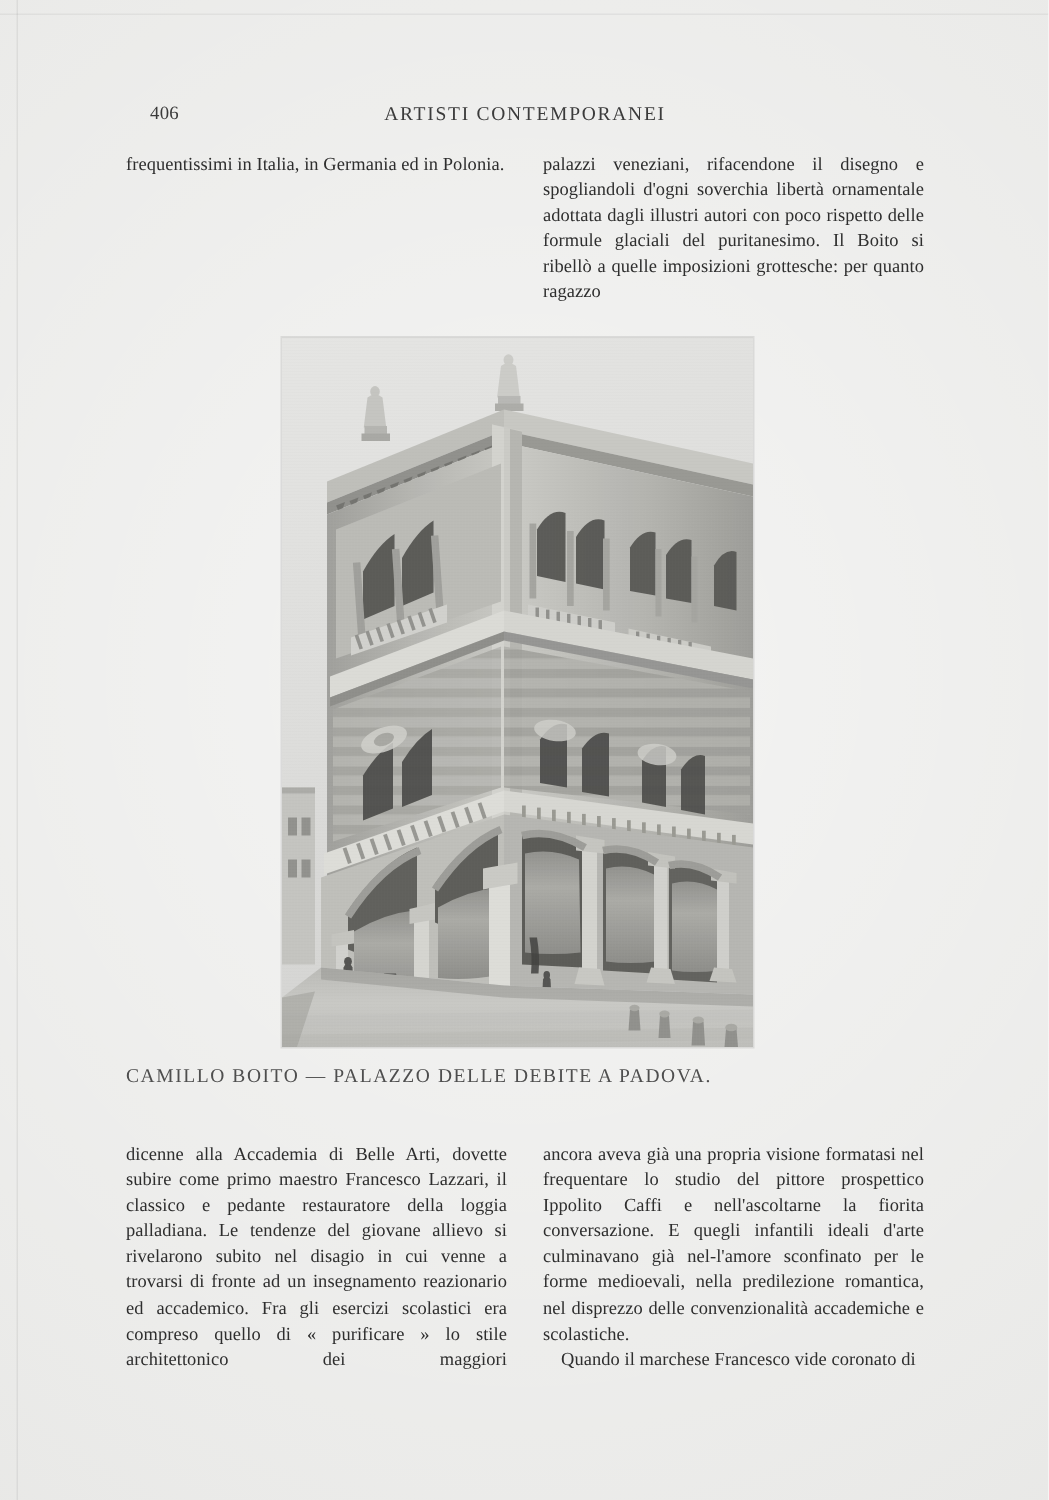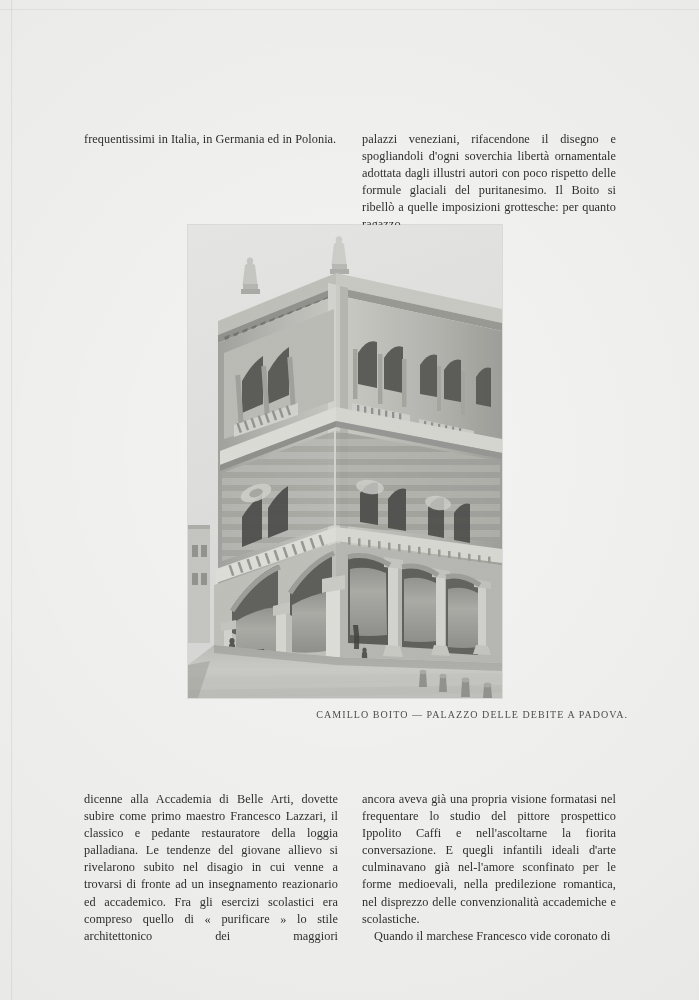--- a/index.html
+++ b/index.html
@@ -76,21 +76,20 @@
     color: #3b3b3b;
   }
 
   
   .cols {
     position: absolute;
     left: 0;
     width: 532px;
     display: flex;
     gap: 24px;
-    margin-top: 30px;
   }
   .cols.top { top: 101px; }
   .cols.bottom { top: 761px; justify-content: flex-end; }
   .col {
     width: 254px;
   }
   .col p {
     margin: 0;
     font-size: 12.3px;
     line-height: 17.1px;
@@ -123,39 +122,43 @@
     inset: 0;
     pointer-events: none;
     opacity: 0.28;
     background-image:
       repeating-linear-gradient(0deg, rgba(0,0,0,0.05) 0px, rgba(0,0,0,0) 1px, rgba(0,0,0,0) 2px),
       repeating-linear-gradient(90deg, rgba(255,255,255,0.05) 0px, rgba(0,0,0,0) 1px, rgba(0,0,0,0) 2px);
   }
   .caption {
     position: absolute;
     top: 709px;
-    left: 12px;
+    left: 0;
     width: 532px;
-    text-align: right;
-    font-size: 10px;
+    text-align: left;
+    font-size: 13px;
     letter-spacing: 1.05px;
     color: #4e4e4e;
     font-family: "Liberation Serif", "DejaVu Serif", serif;
   }
 </style>
 </head>
 <body>
 
 <div class="page">
   <div class="paper-tone"></div>
   <div class="scan-edge-left"></div>
   <div class="scan-edge-top"></div>
 
   <div class="content">
 
+    <div class="head-row">
+      <div class="folio">406</div>
+      <div class="running-head">ARTISTI CONTEMPORANEI</div>
+    </div>
 
     <div class="cols top">
       <div class="col">
         <p class="last-left">frequentissimi in Italia, in Germania ed in Polonia.</p>
       </div>
       <div class="col">
         <p>palazzi veneziani, rifacendone il disegno e spogliandoli d'ogni soverchia libertà ornamentale adottata dagli illustri autori con poco rispetto delle formule glaciali del puritanesimo. Il Boito si ribellò a quelle imposizioni grottesche: per quanto ragazzo</p>
       </div>
     </div>
 

